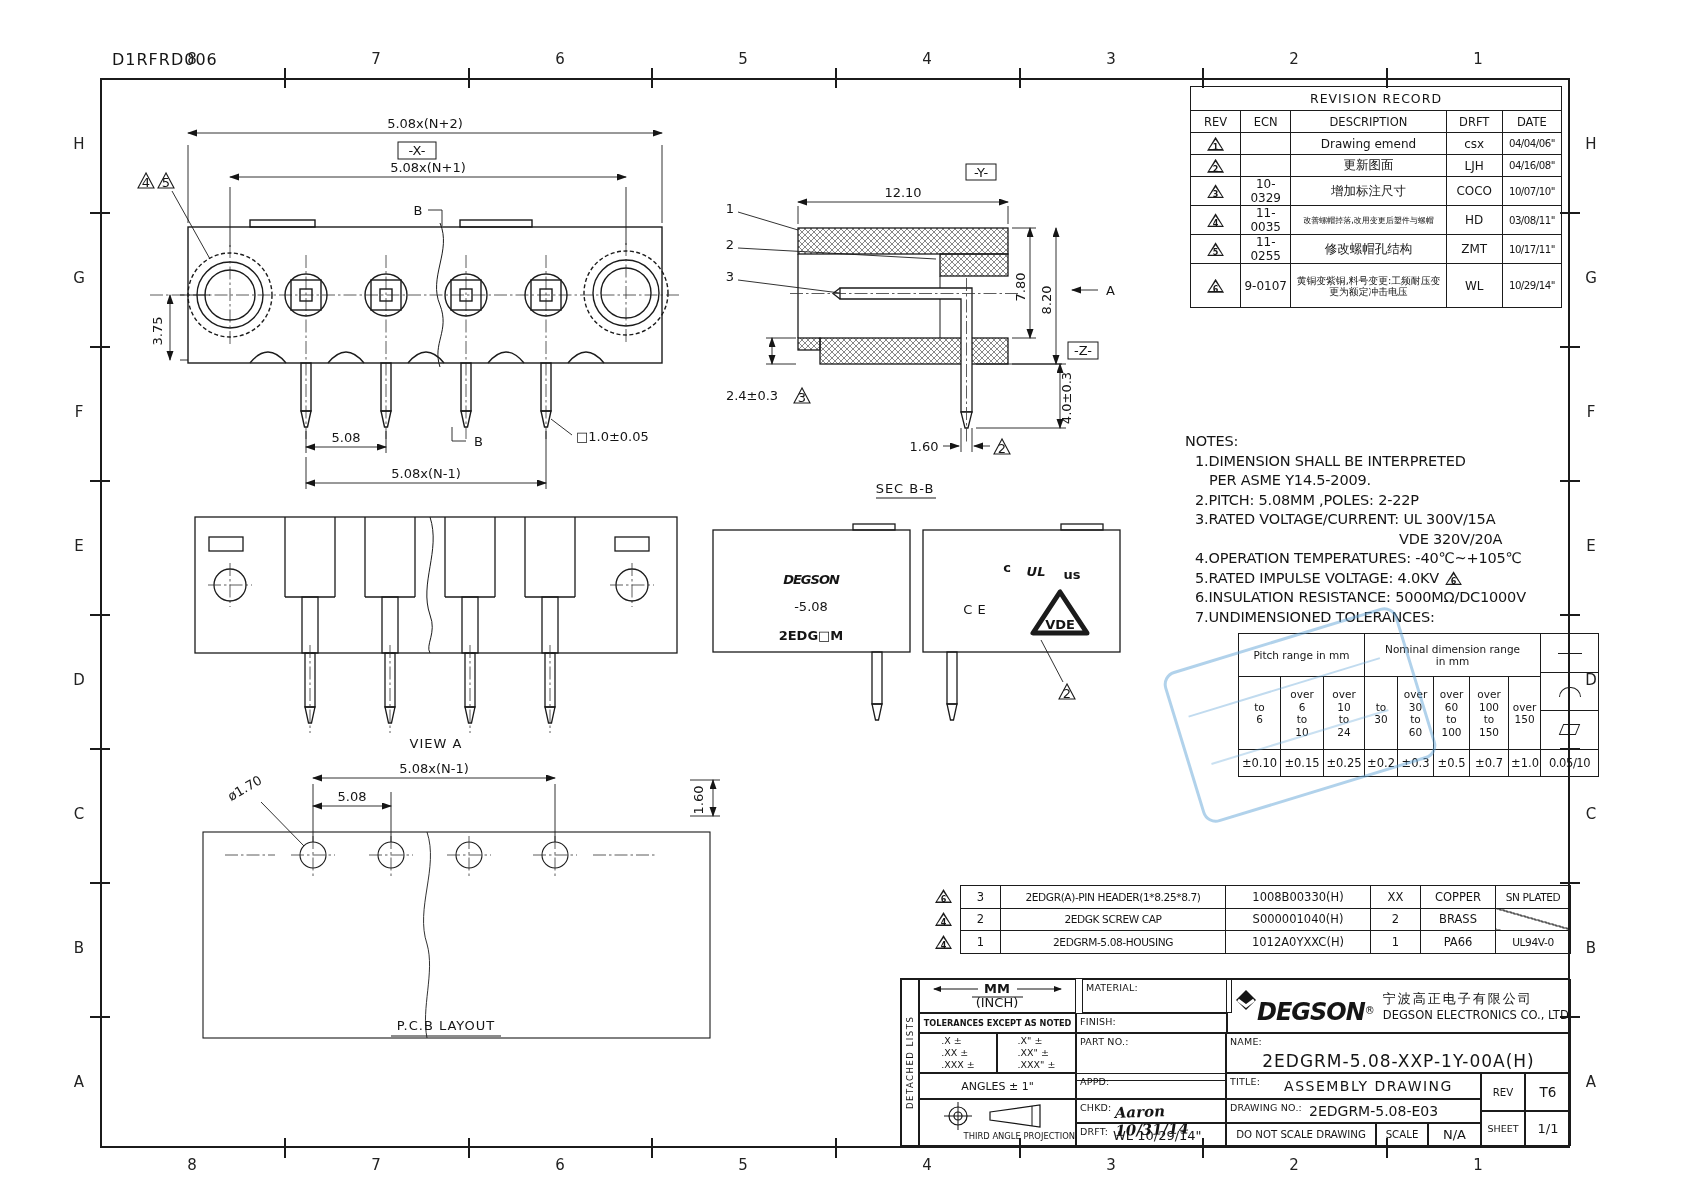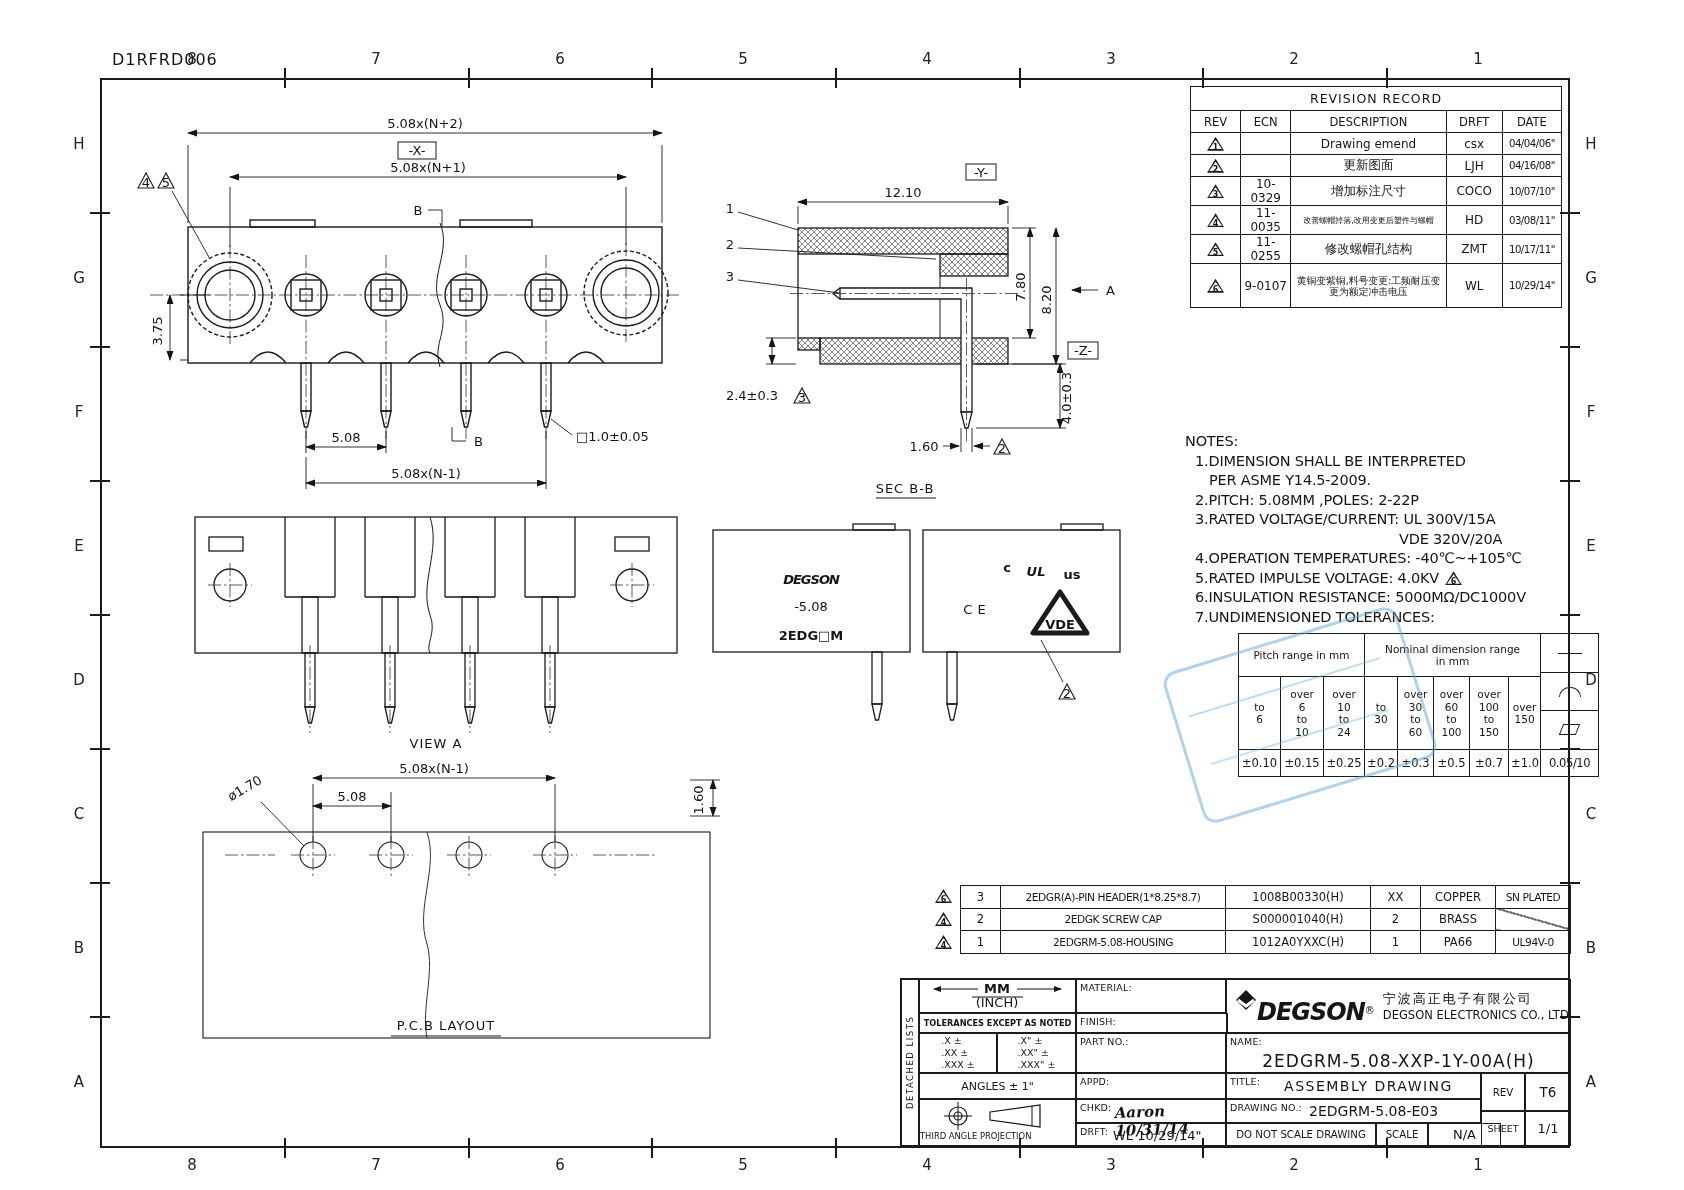--- a/index.html
+++ b/index.html
@@ -395,30 +395,30 @@
     </div>
     <div class="cell" style="left:18px;top:120px;width:157px;height:47px">
       <svg width="155" height="28" viewBox="0 0 155 28" style="display:block;margin:2px auto 0">
         <circle cx="38" cy="14" r="9" fill="none" stroke="#151515" stroke-width="1.2"></circle>
         <circle cx="38" cy="14" r="4" fill="none" stroke="#151515" stroke-width="1.2"></circle>
         <line x1="24" y1="14" x2="52" y2="14" stroke="#151515" stroke-width="1"></line>
         <line x1="38" y1="0" x2="38" y2="28" stroke="#151515" stroke-width="1"></line>
         <polygon points="70,10 120,3 120,25 70,18" fill="none" stroke="#151515" stroke-width="1.2"></polygon>
         <line x1="112" y1="4" x2="112" y2="24" stroke="#151515" stroke-width="1"></line>
       </svg>
-      <div style="text-align:left;font-size:8.4px;margin-top:1px">THIRD ANGLE PROJECTION</div>
-    </div>
-
-    <div class="cell" style="left:175px;top:0;width:150px;height:34px">
+      <div style="text-align:right;font-size:8.4px;margin-top:1px">THIRD ANGLE PROJECTION</div>
+    </div>
+
+    <div class="cell" style="left:181px;top:0;width:150px;height:34px">
       <span class="lbl">MATERIAL:</span>
     </div>
     <div class="cell" style="left:175px;top:34px;width:152px;height:20px">
       <span class="lbl">FINISH:</span>
     </div>
-    <div class="cell" style="left:175px;top:54px;width:150px;height:40px">
+    <div class="cell" style="left:175px;top:54px;width:150px;height:48px">
       <span class="lbl">PART NO.:</span>
     </div>
     <div class="cell" style="left:175px;top:94px;width:150px;height:26px">
       <span class="lbl">APPD:</span>
     </div>
     <div class="cell" style="left:175px;top:120px;width:150px;height:24px">
       <span class="lbl">CHKD:</span>
       <span class="handw" style="position:absolute;left:38px;top:2px">Aaron 10/31/14</span>
     </div>
     <div class="cell" style="left:175px;top:144px;width:150px;height:23px">
@@ -453,21 +453,21 @@
     <div class="cell" style="left:325px;top:120px;width:255px;height:24px">
       <span class="lbl">DRAWING NO.:</span>
       <span style="position:absolute;left:82px;top:3px;font-size:14px">2EDGRM-5.08-E03</span>
     </div>
     <div class="cell" style="left:325px;top:144px;width:150px;height:23px">
       <div class="ctr" style="font-size:10.2px">DO NOT SCALE DRAWING</div>
     </div>
     <div class="cell" style="left:475px;top:144px;width:52px;height:23px">
       <div class="ctr" style="font-size:10.2px">SCALE</div>
     </div>
-    <div class="cell" style="left:527px;top:144px;width:73px;height:23px">
+    <div class="cell" style="left:527px;top:144px;width:53px;height:23px">
       <div class="ctr" style="font-size:13px">N/A</div>
     </div>
     <div class="cell" style="left:580px;top:94px;width:44px;height:38px">
       <div class="ctr" style="font-size:10.2px">REV</div>
     </div>
     <div class="cell" style="left:624px;top:94px;width:46px;height:38px">
       <div class="ctr" style="font-size:13.5px">T6</div>
     </div>
     <div class="cell" style="left:580px;top:132px;width:44px;height:35px">
       <div class="ctr" style="font-size:9.5px">SHEET</div>

